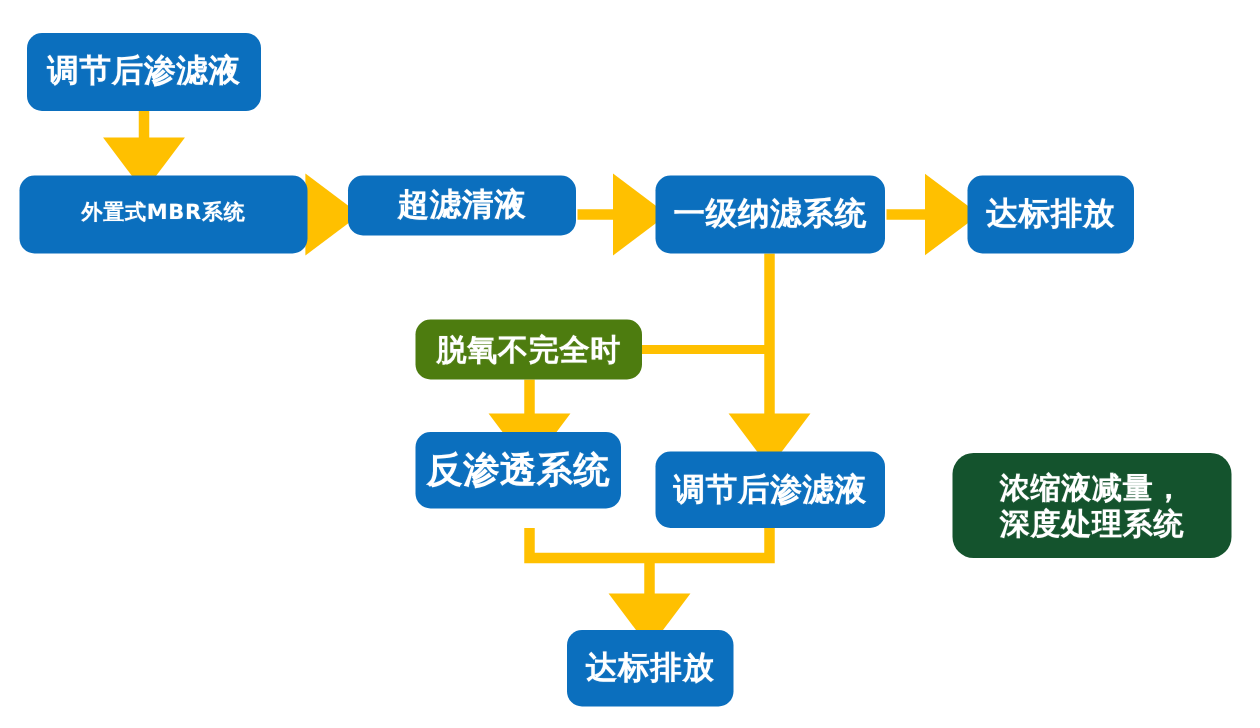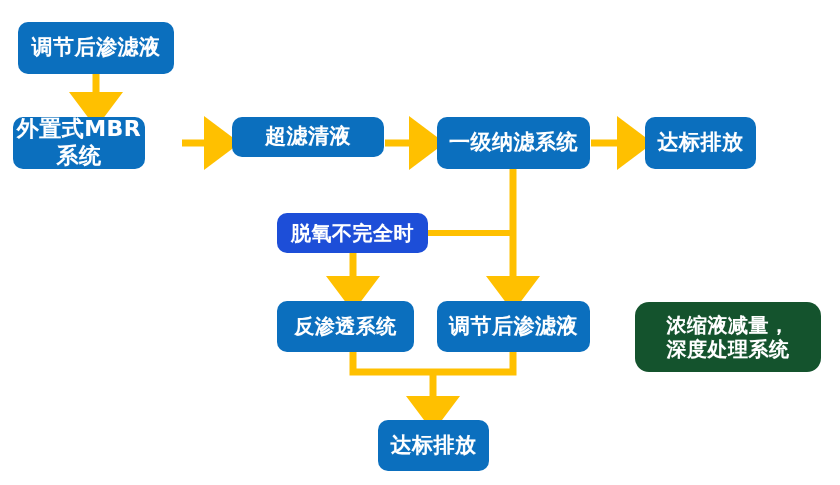--- a/index.html
+++ b/index.html
@@ -41,32 +41,32 @@
     letter-spacing: 0.5px;
     line-height: 1.22;
     white-space: pre-line;
     z-index: 2;
     text-shadow: 0 0 1px rgba(255,255,255,0.25);
   }
   .node.blue-dark {
     background: #0B6FBE;
   }
   .node.blue-light {
-    background: #1d4ed8;
+    background: #4d7c0f;
   }
   .node.green {
     background: #14532d;
   }
   .n-feed        { left: 18px;  top: 22px;  width: 156px; height: 52px;  font-size: 21px; }
-  .n-mbr         { left: 13px;  top: 117px; width: 132px; height: 52px;  font-size: 22px; }
+  .n-mbr         { left: 13px;  top: 117px; width: 192px; height: 52px;  font-size: 14px; }
   .n-uf          { left: 232px; top: 117px; width: 152px; height: 40px;  font-size: 21px; }
   .n-nf1         { left: 437px; top: 117px; width: 153px; height: 52px;  font-size: 21px; }
   .n-discharge-1 { left: 645px; top: 117px; width: 111px; height: 52px;  font-size: 21px; }
   .n-deoxy       { left: 277px; top: 213px; width: 151px; height: 40px;  font-size: 20px; }
-  .n-ro          { left: 277px; top: 301px; width: 137px; height: 51px;  font-size: 20px; }
+  .n-ro          { left: 277px; top: 288px; width: 137px; height: 51px;  font-size: 24px; }
   .n-nf2         { left: 437px; top: 301px; width: 153px; height: 51px;  font-size: 21px; }
   .n-discharge-2 { left: 378px; top: 420px; width: 111px; height: 51px;  font-size: 21px; }
   .n-concentrate { left: 635px; top: 302px; width: 186px; height: 70px;  font-size: 20px; border-radius: 14px; }
 </style>
 </head>
 <body>
 
 <div id="canvas">
 
   <svg id="connectors" viewBox="0 0 840 485" xmlns="http://www.w3.org/2000/svg">

